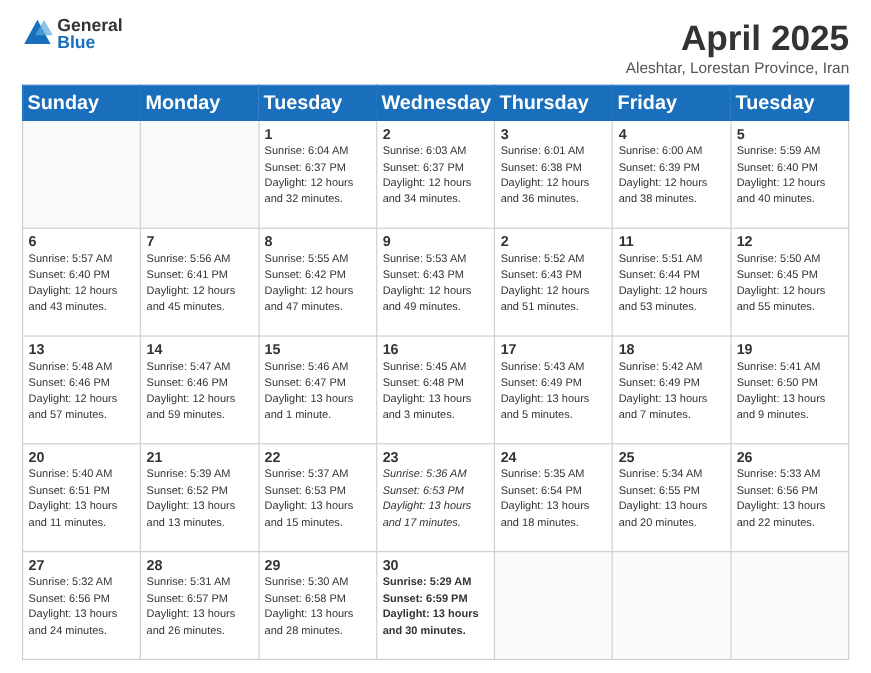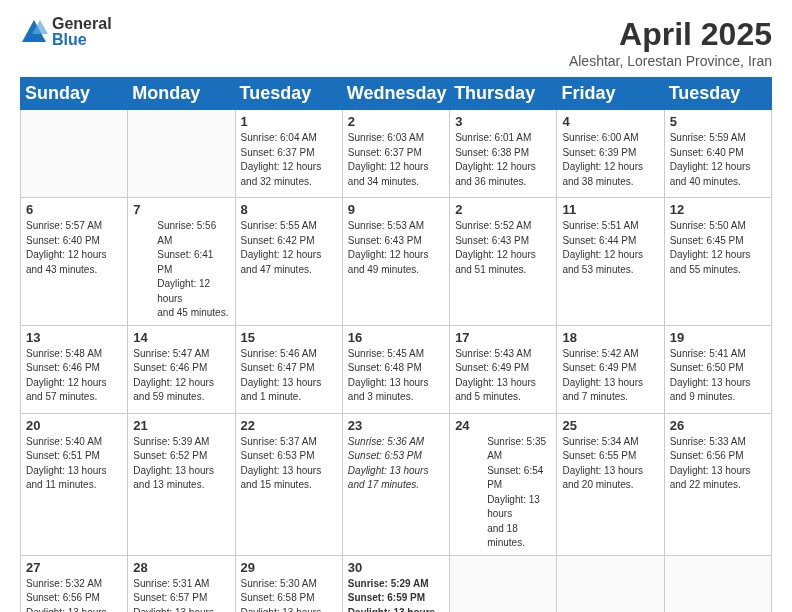--- a/index.html
+++ b/index.html
@@ -18,21 +18,21 @@
       flex-direction: column;
     }
     .header {
       display: flex;
       justify-content: space-between;
       align-items: flex-start;
       margin-bottom: 8px;
     }
     .logo {
       display: flex;
-      align-items: center;
+      align-items: flex-start;
       gap: 4px;
     }
     .logo-text {
       display: flex;
       flex-direction: column;
       line-height: 1;
     }
     .logo-general {
       font-size: 16px;
       font-weight: bold;
@@ -175,21 +175,21 @@
         <tr>
           <td>
             <span class="day-num">6</span>
             <div class="day-info" style="white-space: pre-line;">Sunrise: 5:57 AM
 Sunset: 6:40 PM
 Daylight: 12 hours
 and 43 minutes.</div>
           </td>
           <td>
             <span class="day-num">7</span>
-            <div class="day-info" style="white-space: pre-line; margin-left: 24px;">Sunrise: 5:56 AM
+            <div class="day-info" style="white-space: pre-line;">Sunrise: 5:56 AM
 Sunset: 6:41 PM
 Daylight: 12 hours
 and 45 minutes.</div>
           </td>
           <td>
             <span class="day-num">8</span>
             <div class="day-info" style="white-space: pre-line;">Sunrise: 5:55 AM
 Sunset: 6:42 PM
 Daylight: 12 hours
 and 47 minutes.</div>
@@ -298,21 +298,21 @@
           </td>
           <td>
             <span class="day-num">23</span>
             <div class="day-info" style="white-space: pre-line; font-style: italic;">Sunrise: 5:36 AM
 Sunset: 6:53 PM
 Daylight: 13 hours
 and 17 minutes.</div>
           </td>
           <td>
             <span class="day-num">24</span>
-            <div class="day-info" style="white-space: pre-line; margin-left: 32px;">Sunrise: 5:35 AM
+            <div class="day-info" style="white-space: pre-line;">Sunrise: 5:35 AM
 Sunset: 6:54 PM
 Daylight: 13 hours
 and 18 minutes.</div>
           </td>
           <td>
             <span class="day-num">25</span>
             <div class="day-info" style="white-space: pre-line;">Sunrise: 5:34 AM
 Sunset: 6:55 PM
 Daylight: 13 hours
 and 20 minutes.</div>

